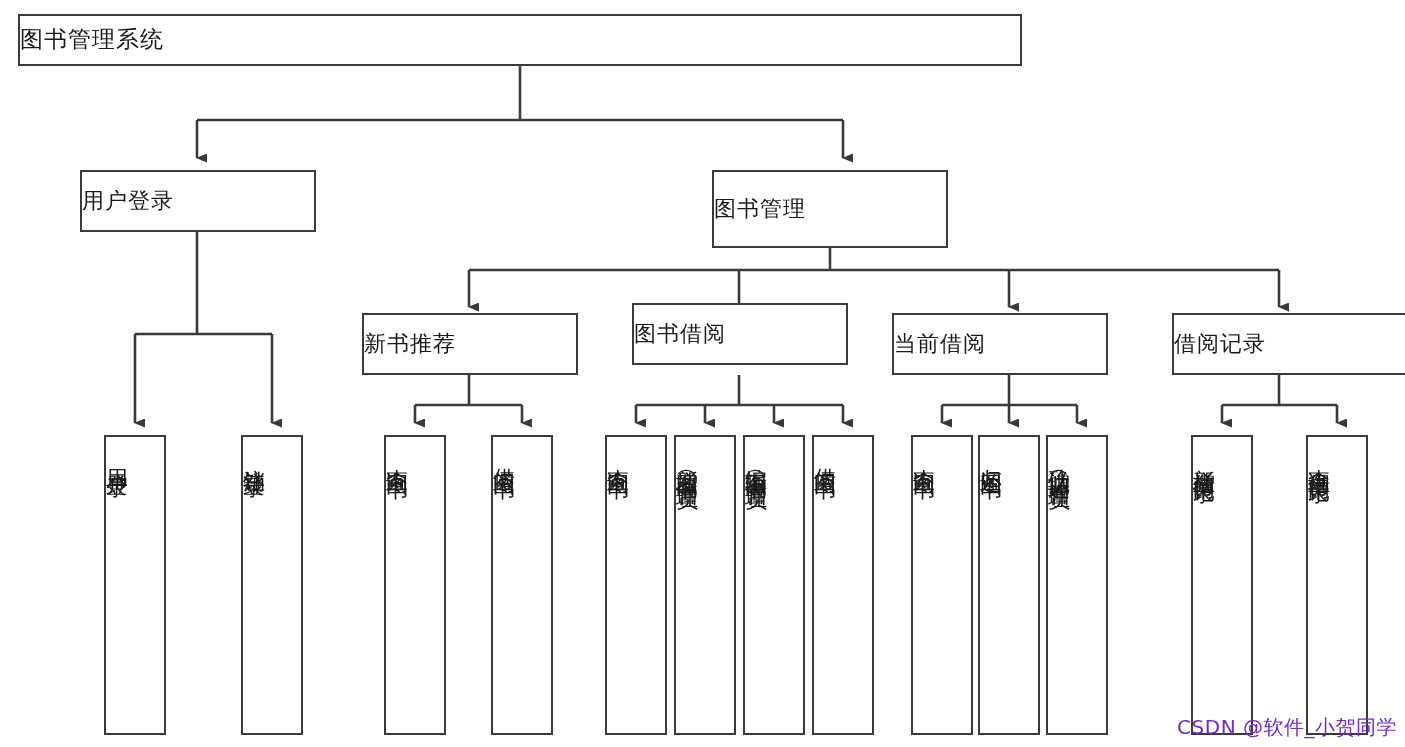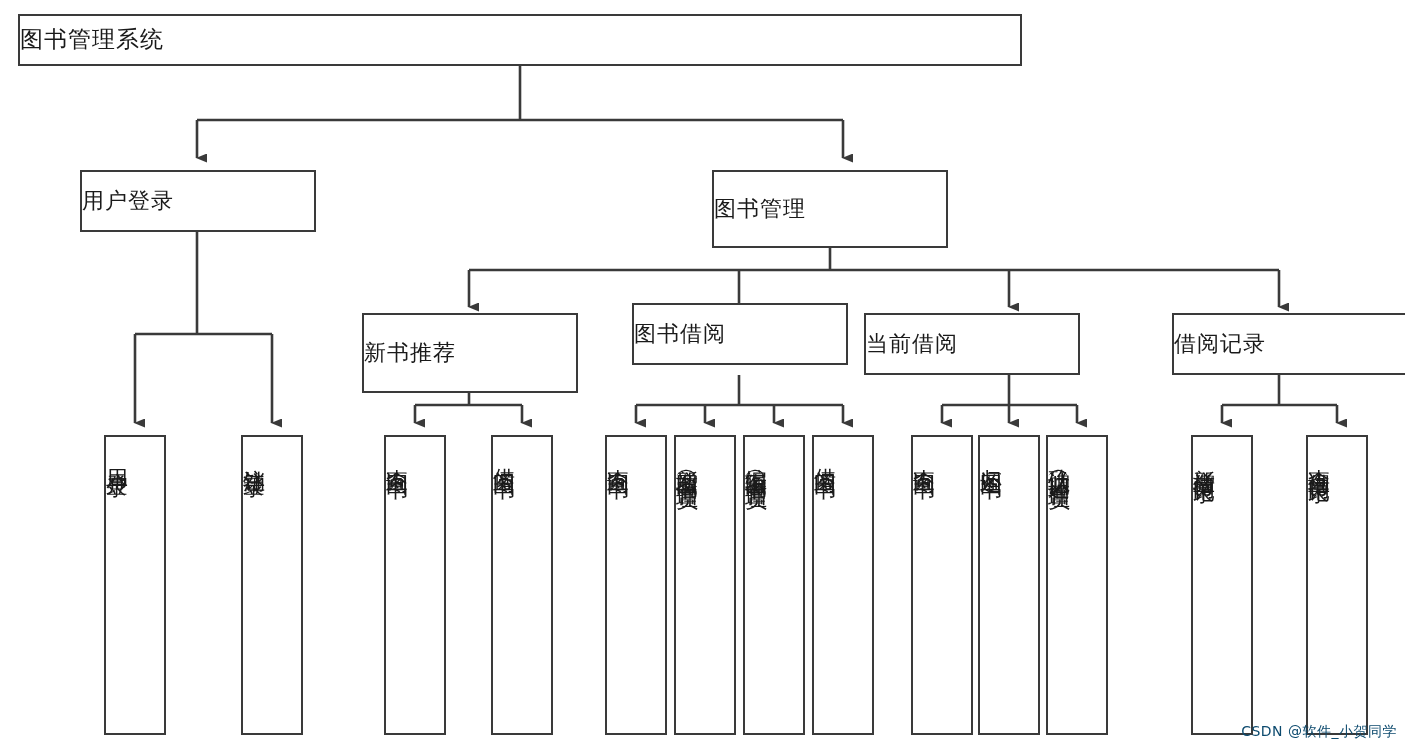--- a/index.html
+++ b/index.html
@@ -56,22 +56,22 @@
     text-orientation: upright;
     font-size: 22px;
     letter-spacing: 3px;
     line-height: 1.05;
     text-align: left;
   }
   #watermark {
     position: absolute;
     right: 8px;
     bottom: 6px;
-    font-size: 14px;
-    color: #0c4a6e;
+    font-size: 20px;
+    color: #6d28d9;
     letter-spacing: 0.5px;
     z-index: 5;
     white-space: nowrap;
   }
 </style>
 </head>
 <body>
 
 <div id="diagram-canvas">
 
@@ -129,27 +129,27 @@
     <span class="node-label">图书管理系统</span>
   </div>
 
   <div class="node horizontal" style="left:80px; top:170px; width:236px; height:62px;">
     <span class="node-label">用户登录</span>
   </div>
   <div class="node horizontal" style="left:712px; top:170px; width:236px; height:78px;">
     <span class="node-label">图书管理</span>
   </div>
 
-  <div class="node horizontal" style="left:362px; top:313px; width:216px; height:80px;">
+  <div class="node horizontal" style="left:362px; top:313px; width:216px; height:62px;">
     <span class="node-label">新书推荐</span>
   </div>
   <div class="node horizontal" style="left:632px; top:303px; width:216px; height:62px;">
     <span class="node-label">图书借阅</span>
   </div>
-  <div class="node horizontal" style="left:864px; top:313px; width:216px; height:62px;">
+  <div class="node horizontal" style="left:892px; top:313px; width:216px; height:62px;">
     <span class="node-label">当前借阅</span>
   </div>
   <div class="node horizontal" style="left:1172px; top:313px; width:253px; height:62px;">
     <span class="node-label">借阅记录</span>
   </div>
 
   <div class="node leaf" style="left:104px; top:435px; width:62px; height:300px;">
     <span class="node-label">用户登录</span>
   </div>
   <div class="node leaf" style="left:241px; top:435px; width:62px; height:300px;">

